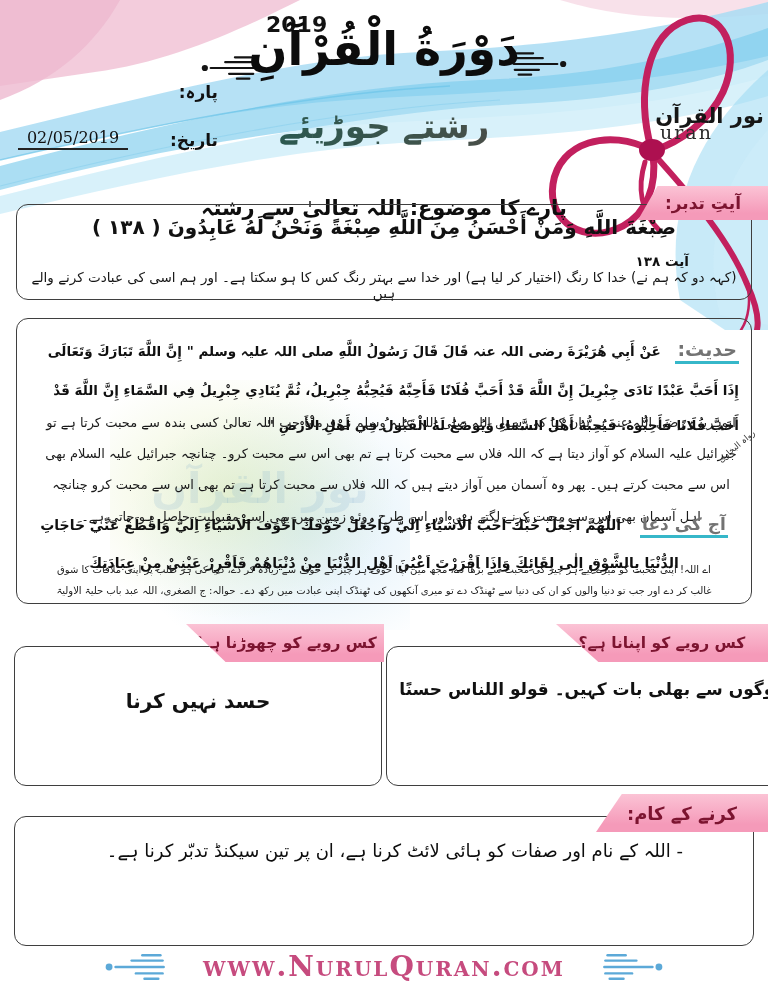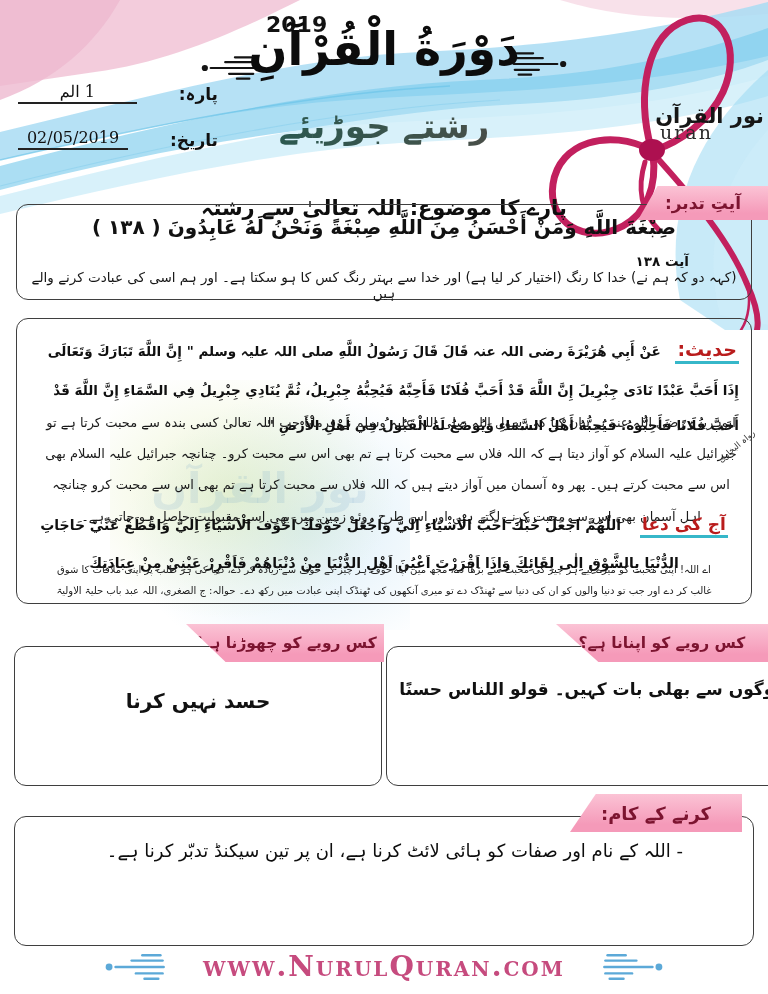--- a/index.html
+++ b/index.html
@@ -53,37 +53,37 @@
   .tag {
     position:absolute; z-index:3; display:flex; align-items:center; justify-content:center;
     background:linear-gradient(180deg, #fbc3d5 0%, #f59ab9 80%);
     color:#7c1430; font-weight:bold; direction:rtl;text-align:center;
   }
   .tag.cut-tl { clip-path:polygon(15% 0, 100% 0, 100% 100%, 0 100%); }
   .tag.cut-bl { clip-path:polygon(0 0, 100% 0, 100% 100%, 20% 100%); }
   .tag-ayat  { top:186px; right:0;    width:130px; height:34px; font-size:17px; }
   .tag-leave { top:624px; left:186px; width:198px; height:38px; font-size:15.5px; }
   .tag-adopt { top:624px; left:556px; width:212px; height:38px; font-size:15.5px; }
-  .tag-tasks { top:794px; left:570px; width:172px; height:38px; font-size:18px; }
+  .tag-tasks { top:794px; left:596px; width:172px; height:38px; font-size:18px; }
 
   
   .box { position:absolute; border:1.6px solid #3f3f3f; border-radius:12px; background:transparent; z-index:2; }
   .box-ayat   { top:204px; left:16px; width:734px; height:94px;  }
   .box-hadith { top:318px; left:16px; width:734px; height:284px; }
   .box-leave  { top:646px; left:14px;  width:366px; height:138px; }
   .box-adopt  { top:646px; left:386px; width:366px; height:138px;padding-left:40px; }
   .box-tasks  { top:816px; left:14px;  width:738px; height:128px; }
 
   .ayat-arabic { position:absolute; top:10px; left:0; right:0; text-align:center;
     font-size:20px; font-weight:bold; direction:rtl; white-space:nowrap; }
   .ayat-ref { position:absolute; top:48px; right:62px; font-size:13.5px; font-weight:bold; direction:rtl; }
   .ayat-trans { position:absolute; top:64px; left:10px; right:10px; text-align:center;
     font-size:13.5px; direction:rtl; color:#161616; }
 
-  .magenta { color:#b91c1c; border-bottom:3px solid #36b7c9; padding:0 2px 1px; font-weight:bold; }
+  .magenta { color:#737373; border-bottom:3px solid #36b7c9; padding:0 2px 1px; font-weight:bold; }
   .hadith-para { position:absolute; top:6px; left:12px; right:12px; direction:rtl; text-align:right;
     font-size:13.5px; font-weight:bold; line-height:2.55; color:#101010; }
   .hadith-para .magenta { font-size:19px; margin-inline-end:10px; }
   .hadith-urdu { position:absolute; top:88px; left:26px; right:12px; direction:rtl; text-align:center;
     font-size:13px; line-height:2.4; color:#1a1a1a; }
   .hadith-ref { position:absolute; top:122px; right:-8px; transform:rotate(-40deg);
     font-size:8.5px; color:#333; direction:rtl; }
   .dua-para { position:absolute; top:184px; left:10px; right:10px; direction:rtl; text-align:center;
     font-size:14px; font-weight:bold; line-height:2.5; color:#101010; }
   .dua-para .magenta { font-size:17px; margin-inline-end:14px; }
@@ -177,21 +177,20 @@
     </div>
   <div class="main-title">دَوْرَةُ الْقُرْآنِ</div>
 
   <div class="logo">
     <span class="ar">نور القرآن</span>
     <span class="lat">uran</span>
   </div>
 
   <div class="field para">
     <span class="lbl">پارہ:</span>
-    <span class="val">1 الم</span>
   </div>
   <div class="field date">
     <span class="lbl">تاریخ:</span>
     <span class="val">02/05/2019</span>
   </div>
 
   <div class="subtitle">رشتے جوڑیئے</div>
   <div class="topic">پارے کا موضوع: اللہ تعالیٰ سے رشتہ</div>
 
   <div class="tag cut-tl tag-ayat">آیتِ تدبر:</div>

